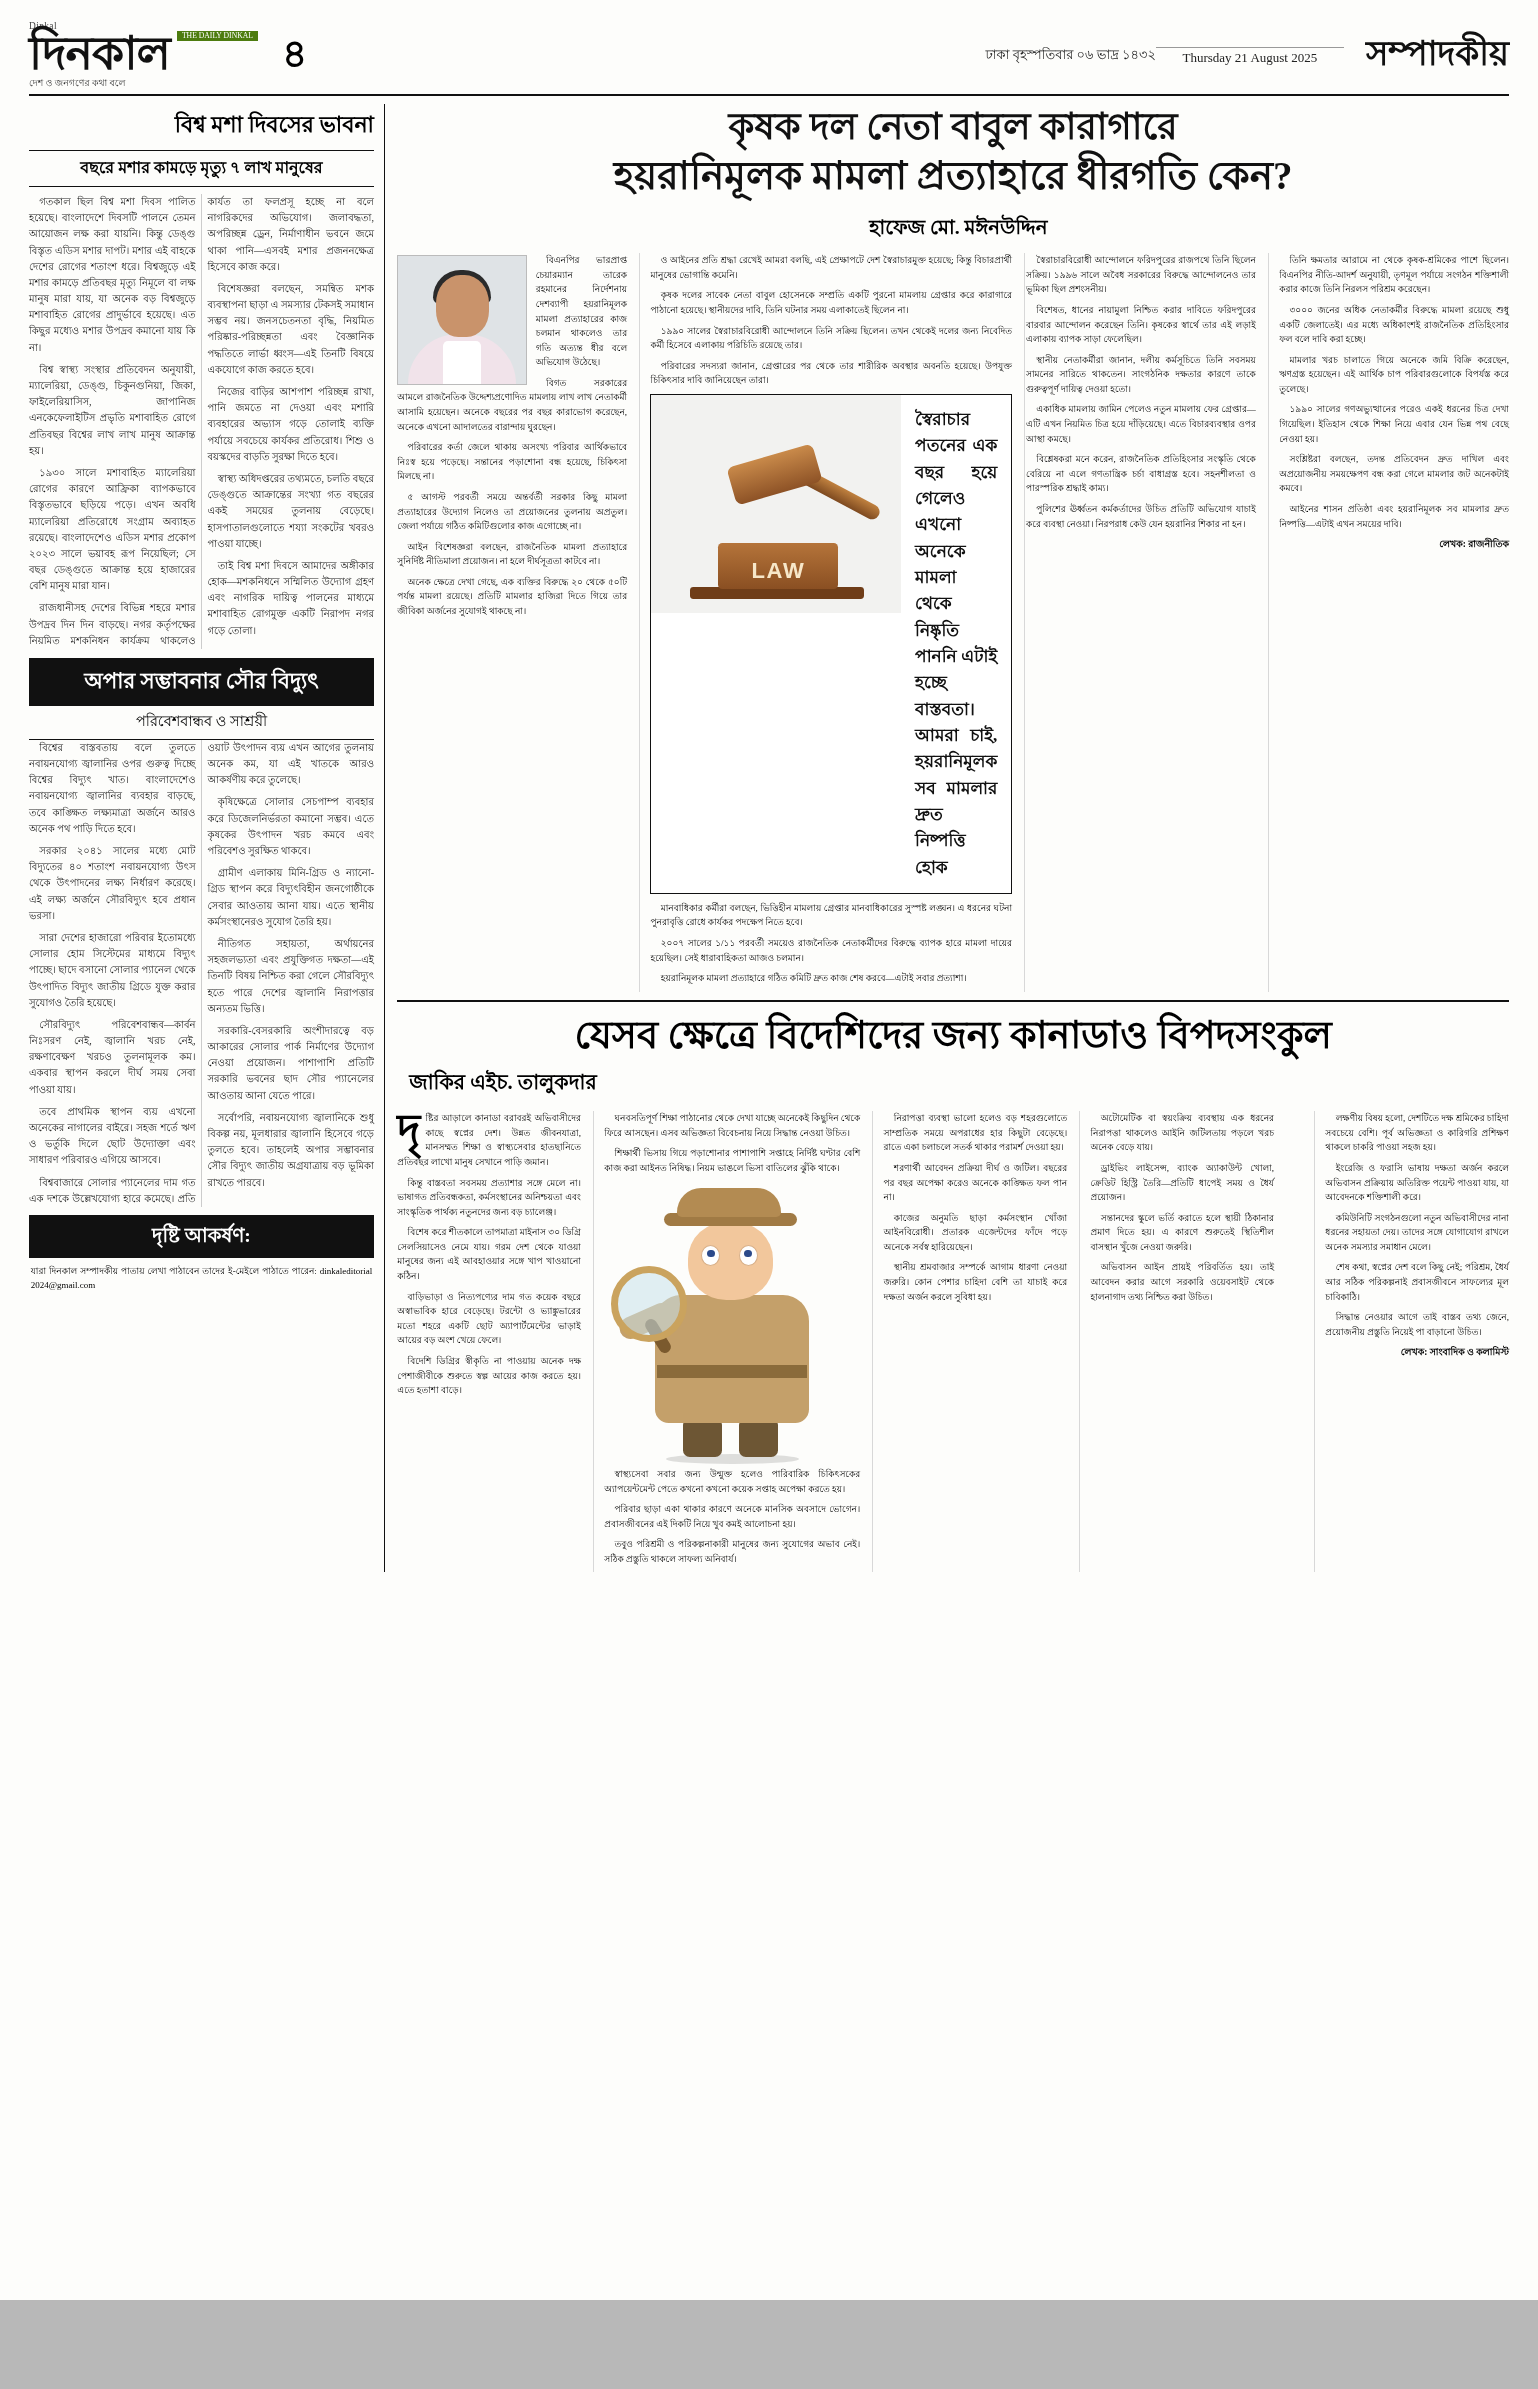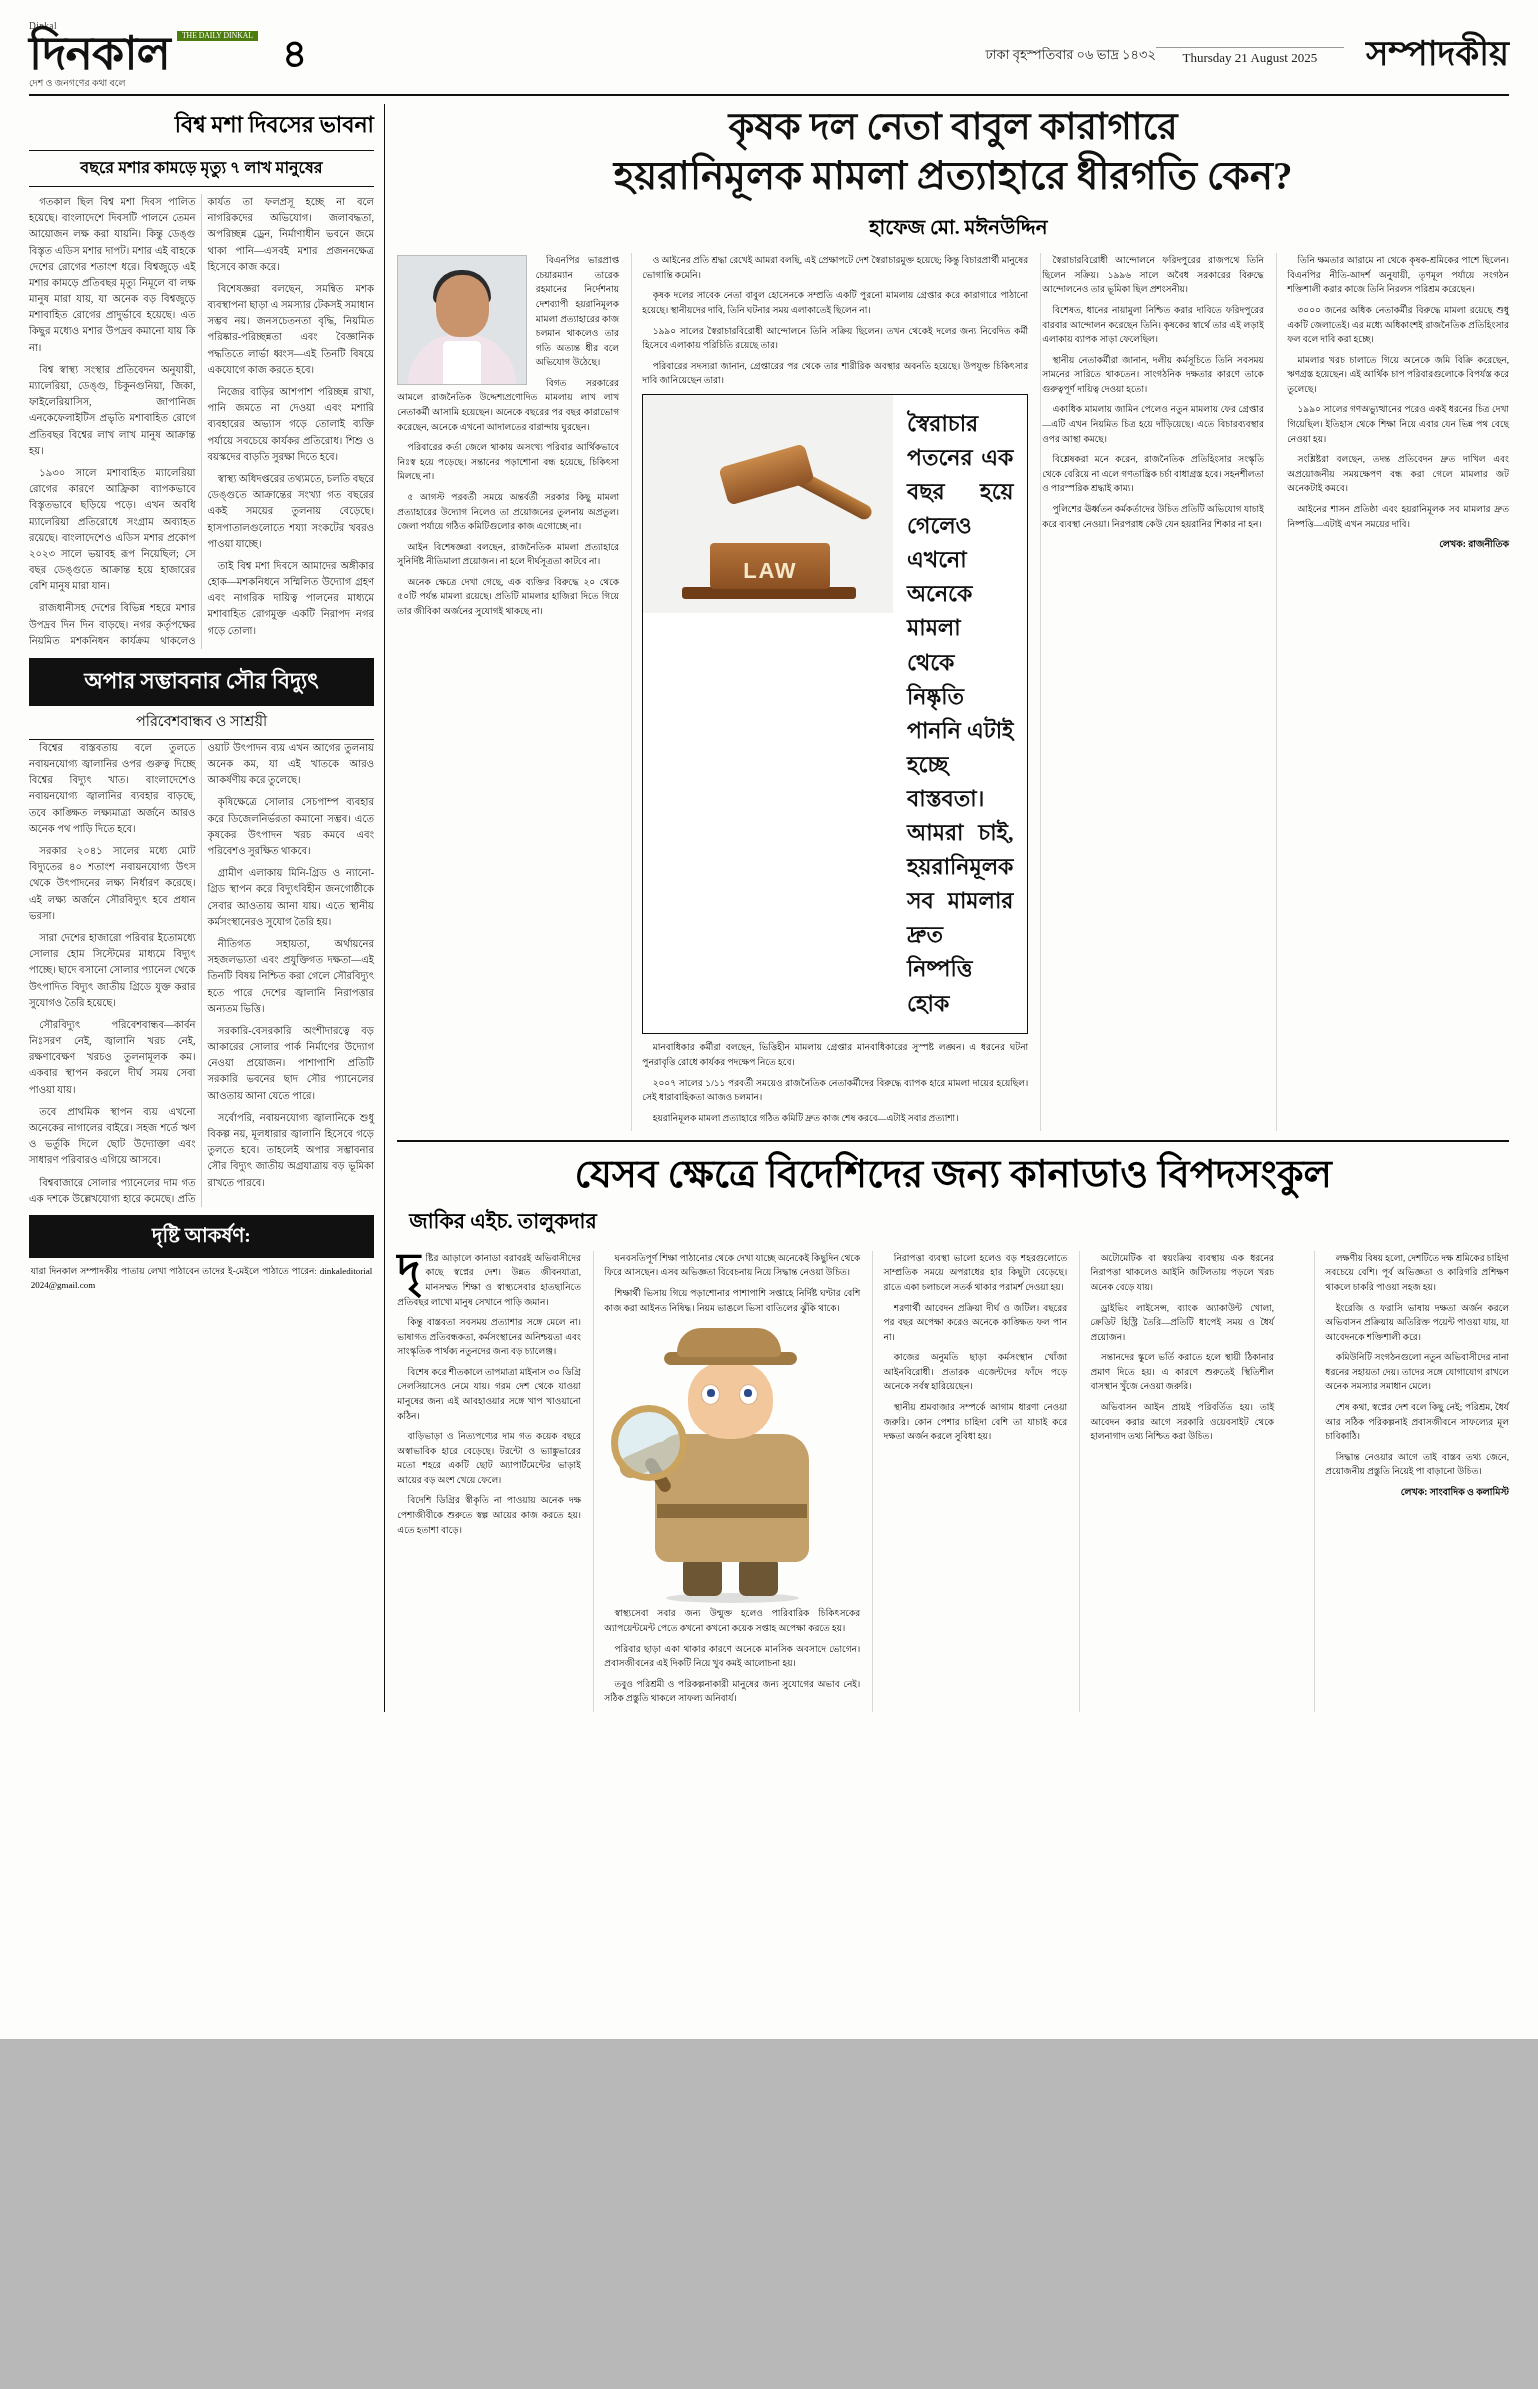--- a/index.html
+++ b/index.html
@@ -1,17 +1,17 @@
 <!DOCTYPE html>
 <html style="font-size:13.7px"><head>
 <meta charset="utf-8">
 <style>
   html,body{margin:0;padding:0;background:#b8b8b8;}
   body{font-family:"Liberation Serif",serif;}
-  .page{width:1538px;height:2039px;background:#fdfdfb;margin:0 auto;position:relative;box-sizing:border-box;padding:22px 29px 17px 29px;}
+  .page{width:1538px;height:2300px;background:#fdfdfb;margin:0 auto;position:relative;box-sizing:border-box;padding:22px 29px 17px 29px;}
 
   
   .masthead{display:flex;align-items:stretch;border-bottom:2.6px solid #111;padding-bottom:5.1px;}
   .mast-left{display:flex;align-items:center;gap:15.4px;flex:0 0 auto;}
   .logo-box{line-height:1;}
   .logo-top{font-size:9.4px;letter-spacing:0.4px;color:#444;}
   .logo-main{font-size:46px;font-weight:bold;color:#111;letter-spacing:-0.9px;}
   .logo-sub{font-size:9.4px;color:#333;margin-top:1.7px;}
   .logo-red{background:#4d7c0f;color:#fff;font-size:7.7px;padding:0.9px 5.1px;display:inline-block;vertical-align:top;margin-left:3.4px;}
   .page-num{font-size:39px;font-weight:bold;margin-left:8.5px;}
@@ -58,21 +58,21 @@
   .ap-shirt{position:absolute;left:50%;bottom:0;width:38px;height:43px;margin-left:-19px;background:#fff;border-radius:5.1px 5.1px 0 0;}
 
   
   .figblock{border:0.9px solid #111;margin:5.1px 0 6.8px;display:flex;background:#fff;}
   .gavel{width:250px;height:218px;position:relative;background:#f2f2f0;flex:0 0 250px;overflow:hidden;}
   .g-block{position:absolute;left:67px;bottom:24px;width:120px;height:46px;background:linear-gradient(#b5743a,#8a4f22);border-radius:4.3px;}
   .g-block:after{content:"LAW";position:absolute;left:0;right:0;top:10.3px;text-align:center;color:#f7e7c9;font-size:22px;font-weight:bold;font-family:"Liberation Sans",sans-serif;letter-spacing:1.7px;}
   .g-head{position:absolute;left:79px;top:60px;width:89px;height:39px;background:linear-gradient(#c98a4a,#8d5226);border-radius:6.8px;transform:rotate(-16deg);}
   .g-handle{position:absolute;left:144px;top:92px;width:89px;height:14.5px;background:linear-gradient(#c0813f,#7e4a20);border-radius:7.7px;transform:rotate(28deg);}
   .g-base{position:absolute;left:39px;bottom:13.7px;width:174px;height:12px;background:#6f3d18;border-radius:3.4px;}
-  .pullquote{flex:1 1 auto;padding:12px 13.7px;font-size:22px;font-weight:bold;line-height:1.55;color:#111;}
+  .pullquote{flex:1 1 auto;padding:12px 13.7px;font-size:17px;font-weight:bold;line-height:1.55;color:#111;}
 
   
   .h2-big{font-size:38px;font-weight:bold;text-align:center;line-height:1.3;margin:6.8px 0 5.1px;}
   .byline2{font-size:20.5px;font-weight:bold;margin:6.8px 0 10.3px 12px;}
   .story2-cols{display:flex;gap:12px;}
   .story2-c{flex:1 1 0;font-size:9px;line-height:1.62;text-align:justify;}
   .story2-c p{margin:0 0 6px;text-indent:10.3px;}
   .dropcap{float:left;font-size:44px;line-height:.82;font-weight:bold;margin:1.7px 5.1px 0 0;}
 
   

